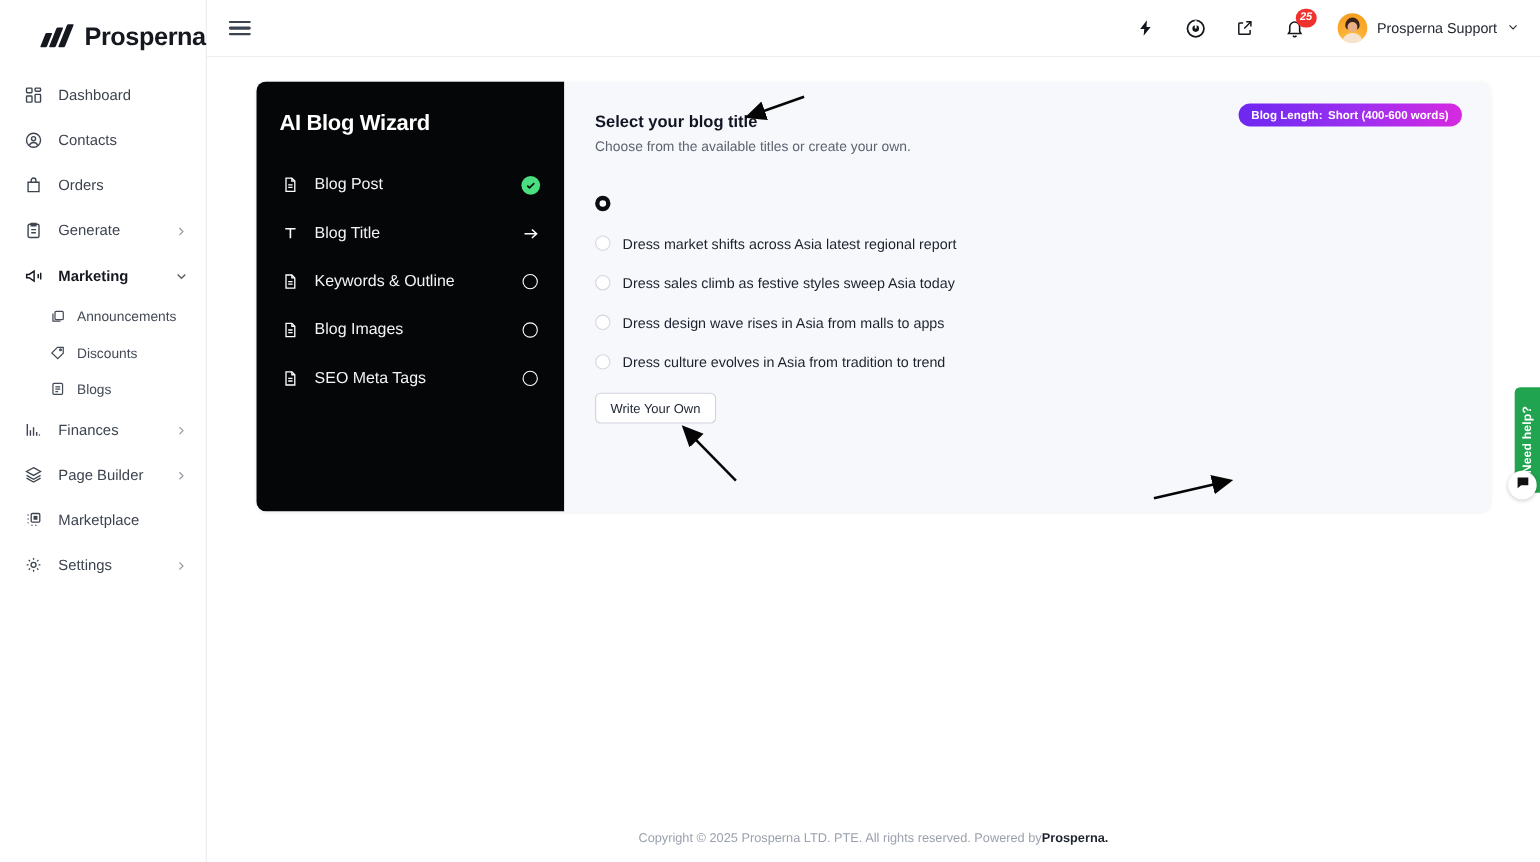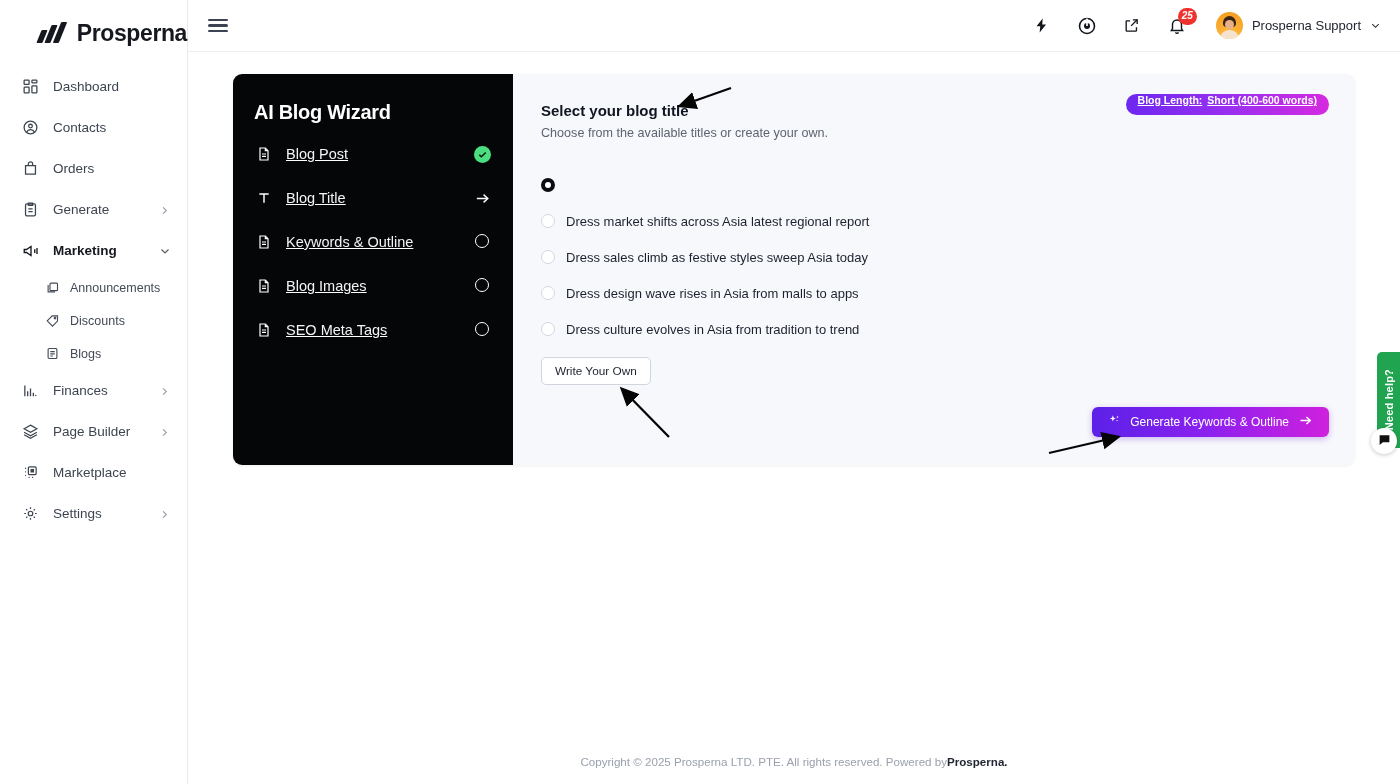--- a/index.html
+++ b/index.html
@@ -75,38 +75,38 @@
 
   .card {
     margin:0 auto; width:1122px; height:391px; display:flex;
     border-radius:9px; overflow:hidden; background:#fff;
     box-shadow:0 1px 3px rgba(20,25,40,.07);
   }
 
   
   .wizard { width:280px; flex:0 0 280px; background:#050607; padding:27px 21px 0 21px; }
   .wizard-title { color:#fff; font-size:20px; font-weight:700; letter-spacing:-.3px; margin-bottom:22px; }
-  .step { display:flex; align-items:flex-start; height:44px; color:#fff; cursor:pointer;text-decoration:underline; }
+  .step { display:flex; align-items:center; height:44px; color:#fff; cursor:pointer; }
   .step .sico { width:20px; flex:0 0 20px; margin-right:12px; display:flex; align-items:center; justify-content:center; color:#fff;}
   .step-label { flex:1; font-size:14.5px; color:#f3f4f6; white-space:nowrap; }
   .step-state { width:20px; flex:0 0 20px; display:flex; align-items:center; justify-content:center; }
   .dot-empty { width:14px; height:14px; border-radius:50%; border:1.6px solid #ffffff; }
   .dot-done { width:17px; height:17px; border-radius:50%; background:#4ade80; display:flex; align-items:center; justify-content:center;}
   .arrow-r { color:#fff; }
 
   
   .panel { flex:1; background:#f7f8fc; padding:28px 30px 0 28px; position:relative; min-width:0; }
   .panel-h { font-size:15px; font-weight:700; color:#101521; }
   .panel-sub { font-size:12.6px; color:#5d6470; margin-top:7px; }
 
   .length-badge {
     position:absolute; top:20px; right:26px; height:21px; padding:0 12px;
-    border-radius:11px; display:flex; gap:5px;
+    border-radius:11px; display:flex; align-items:center; gap:5px;
     background:linear-gradient(90deg,#6d28f0 0%,#9b2ff0 52%,#d62ae0 100%);
-    color:#fff; font-size:10.5px; white-space:nowrap;text-decoration:underline;
+    color:#fff; font-size:10.5px; white-space:nowrap;
   }
   .length-badge .lb-k { font-weight:700; }
   .length-badge .lb-v { font-weight:700; }
 
   .options { margin-top:27px; }
   .opt { display:flex; align-items:center; height:36px; cursor:pointer; }
   .radio { width:14px; height:14px; border-radius:50%; border:1.5px solid #d3d7df; background:#fff; flex:0 0 14px; margin-right:11px; }
   .opt.sel .radio { border:4px solid #0b0d12; background:#fff; }
   .opt-label { font-size:13px; color:#1c222d; white-space:nowrap; }
 
@@ -472,32 +472,20 @@
               <span class="opt-label">Dress design wave rises in Asia from malls to apps</span>
             </label>
             <label class="opt">
               <span class="radio"></span>
               <span class="opt-label">Dress culture evolves in Asia from tradition to trend</span>
             </label>
           </div>
 
           <button class="write-own">Write Your Own</button>
 
-          <button class="generate-btn">
-            <span><svg width="13" height="13" viewBox="0 0 24 24" fill="#fff">
-                  <path d="M9 2.5l1.5 4.2L14.7 8.2l-4.2 1.5L9 13.9 7.5 9.7 3.3 8.2l4.2-1.5z"></path>
-                  <circle cx="17.5" cy="5.5" r="1.5"></circle>
-                  <circle cx="16.8" cy="12.2" r="1.2"></circle>
-                </svg></span>
-            <span>Generate Keywords &amp; Outline</span>
-            <span><svg width="15" height="15" viewBox="0 0 24 24" fill="none" stroke="#fff" stroke-width="2.4">
-                  <path d="M4 12h15"></path>
-                  <path d="M13.5 6.5L19.5 12l-6 5.5"></path>
-                </svg></span>
-          </button>
         </div>
 
       </div>
     </section>
 
     <footer class="footer">
       <span>Copyright © 2025 Prosperna LTD. PTE. All rights reserved. Powered by </span>
         <b>Prosperna.</b>
     </footer>
   </div>

